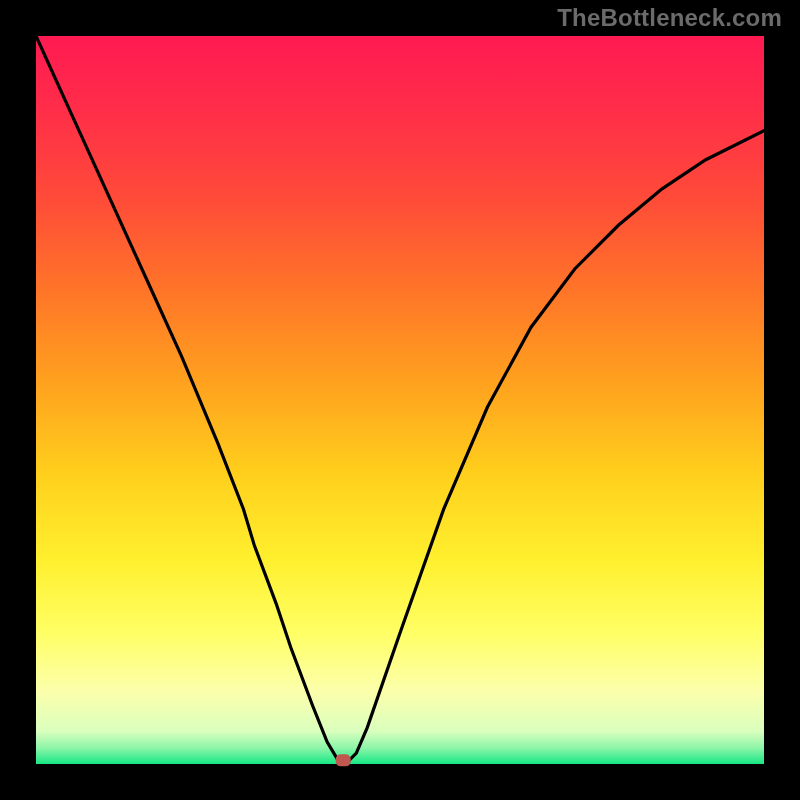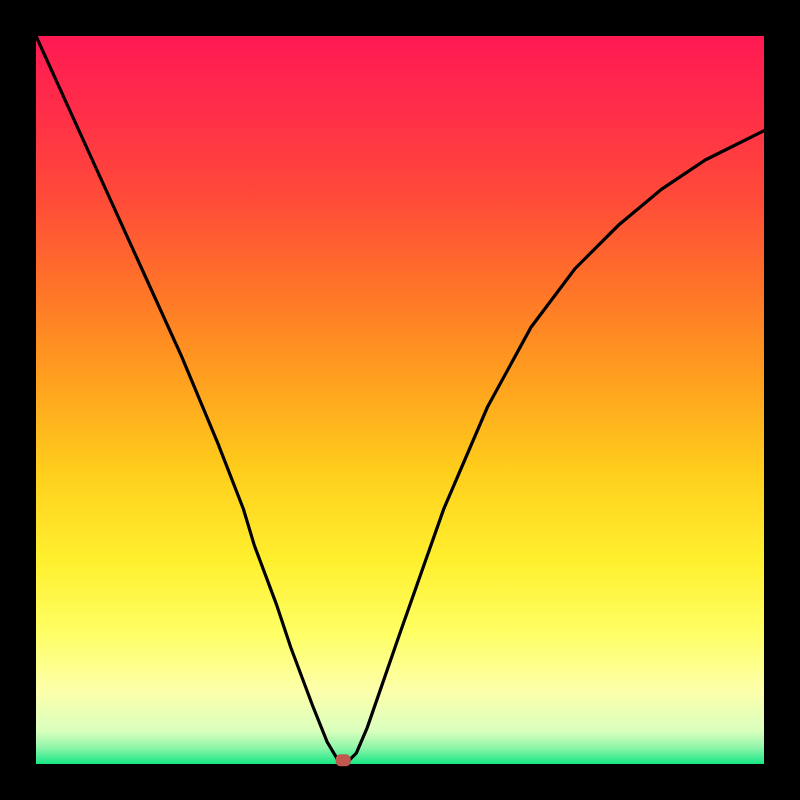--- a/index.html
+++ b/index.html
@@ -56,13 +56,14 @@
 
     <rect id="inner-frame" fill="none" x="18" y="18" width="764" height="764" stroke="#000000" stroke-width="36"></rect>
 
     <rect id="outer-frame-rect" x="0" y="0" width="800" height="800" fill="none" stroke="#000000" stroke-width="2"></rect>
 
     <path id="curve" fill="none" stroke="#000000" stroke-width="3.2" stroke-linecap="round" d="M36.00 36.00 L72.40 116.08 L108.80 196.16 L145.20 276.24 L181.60 356.32 L218.00 443.68 L243.48 509.20 L254.40 545.60 L276.24 603.84 L290.80 647.52 L312.64 705.76 L327.20 742.16 L338.12 760.36 L349.04 760.36 L356.32 753.08 L367.24 727.60 L400.00 632.96 L443.68 509.20 L487.36 407.28 L531.04 327.20 L574.72 268.96 L618.40 225.28 L662.08 188.88 L705.76 159.76 L764.00 130.64"></path>
 
     <rect id="marker" rx="5" ry="5" x="335.716" y="754.36" width="15" height="12" fill="#c1584f"></rect>
   </svg>
 
+  <div class="watermark">TheBottleneck.com</div>
 </div>
 
 </body></html>

